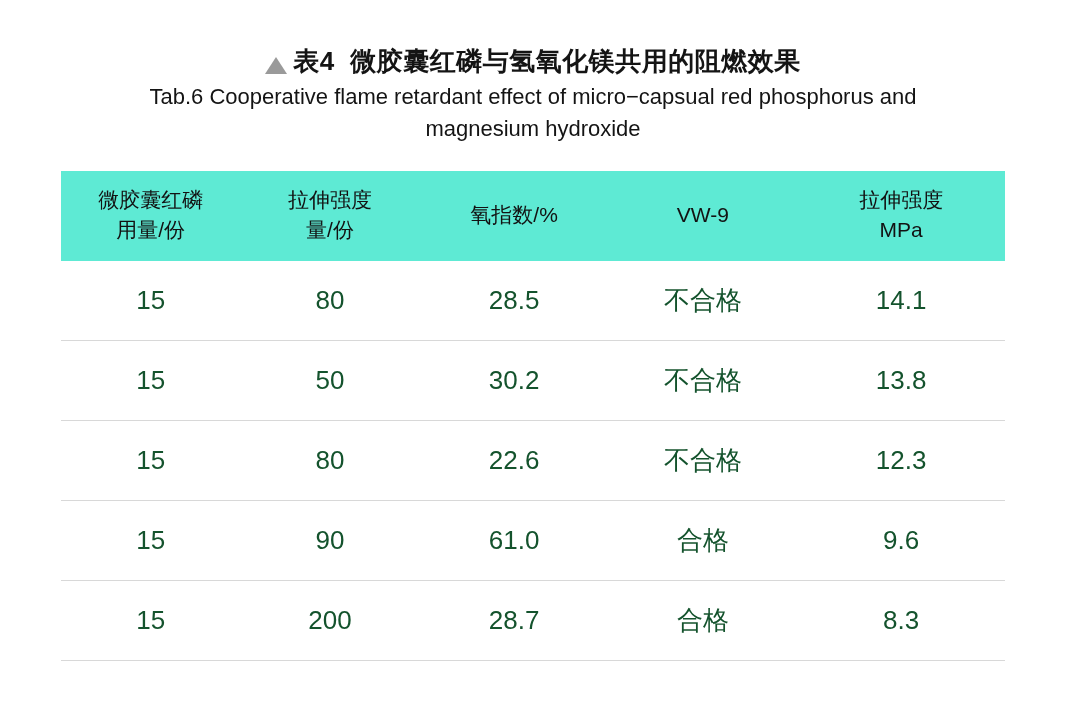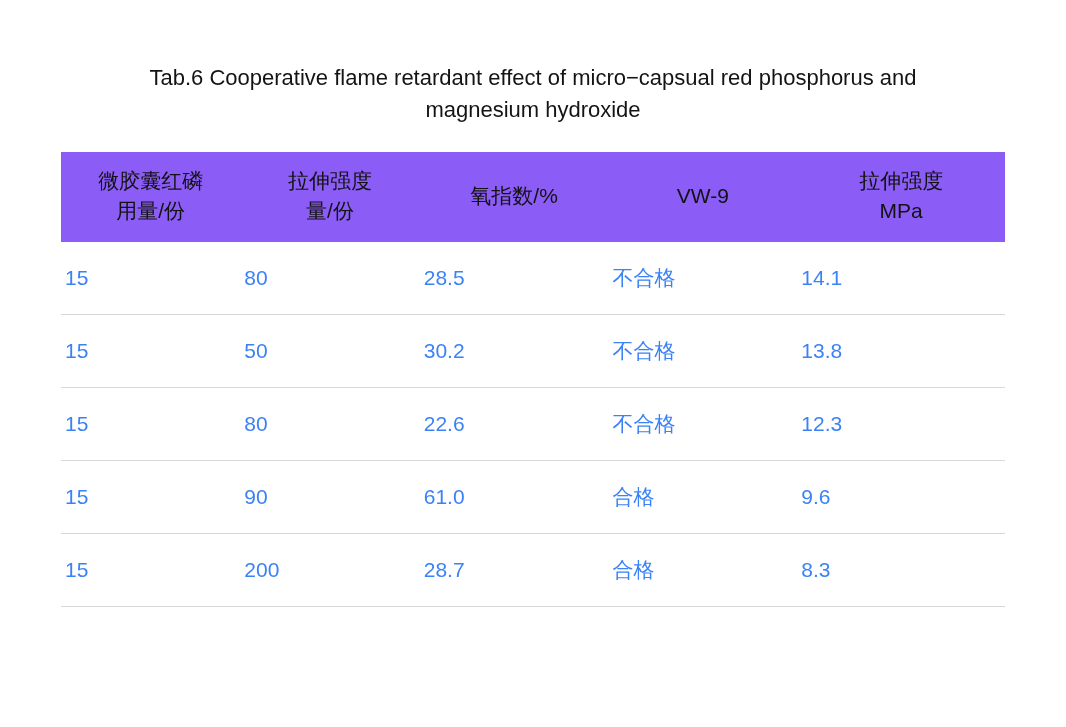--- a/index.html
+++ b/index.html
@@ -43,56 +43,57 @@
     top: 4px;
   }
   .title-cn {
     font-size: 26px;
     font-weight: bold;
     letter-spacing: 0.5px;
     color: #141414;
     white-space: pre;
   }
   .title-en {
-    margin-top: 18px;
+    margin-top: 2px;
     font-size: 22px;
     line-height: 32px;
     color: #141414;
     max-width: 840px;
     margin-left: auto;
     margin-right: auto;
     font-weight: normal;
   }
 
   
   .table-wrap {
     margin: 26px auto 0 auto;
     width: 944px;
   }
   table.data-table {
     width: 100%;
     border-collapse: collapse;
     table-layout: fixed;
   }
   table.data-table thead tr {
-    background: #8b5cf6;
+    background: #5eead4;
   }
   table.data-table thead th {
     font-size: 21px;
     font-weight: normal;
     color: #121212;
     padding: 14px 4px 16px 4px;
     line-height: 30px;
     text-align: center;
     vertical-align: middle;
     border: none;
   }
   table.data-table tbody td {
-    font-size: 21px;
-    color: #3b82f6;
+    font-size: 26px;
+    color: #14532d;
+    text-align: center;
     padding: 22px 4px 22px 4px;
     border-bottom: 1px solid #d8d8d8;
     font-weight: normal;
   }
   table.data-table tbody tr:last-child td {
     border-bottom: 1px solid #d8d8d8;
   }
   .col-1 { width: 19%; }
   .col-2 { width: 19%; }
   .col-3 { width: 20%; }
@@ -100,20 +101,24 @@
   .col-5 { width: 22%; }
 
   .hdr-line { display: block; }
 </style>
 </head>
 <body>
 
 <div class="page">
 
   <div class="title-block">
+    <div class="title-cn-row">
+      <span class="triangle-marker"></span>
+      <span class="title-cn">表4  微胶囊红磷与氢氧化镁共用的阻燃效果</span>
+    </div>
     <div class="title-en">
       <span>Tab.6 Cooperative flame retardant effect of micro−capsual red</span>
       <span>phosphorus and magnesium hydroxide</span>
     </div>
   </div>
 
   <div class="table-wrap">
     <table class="data-table">
       <colgroup>
         <col class="col-1">

